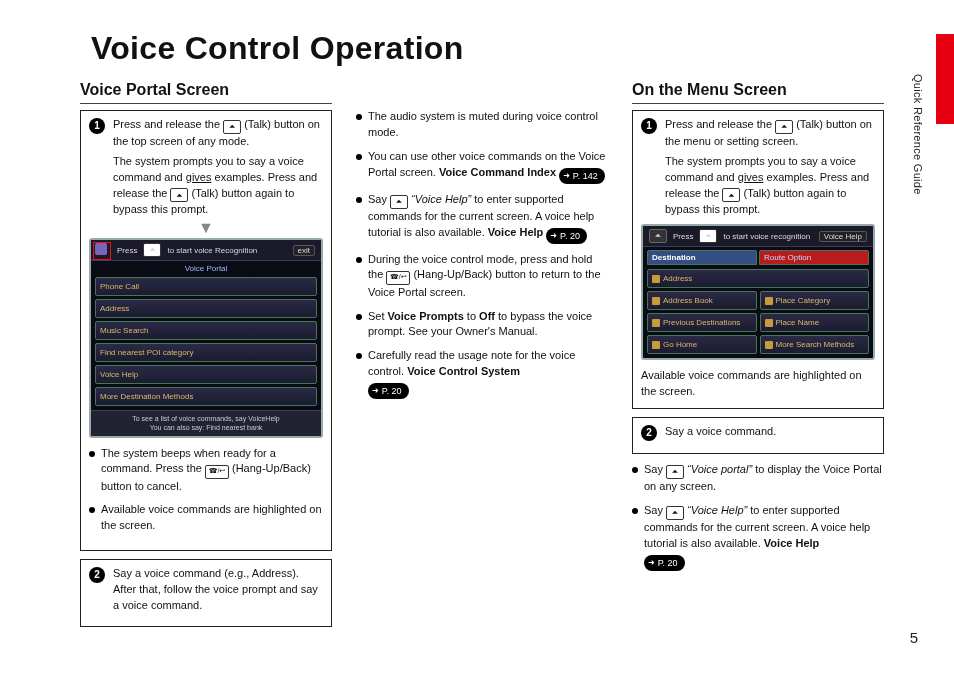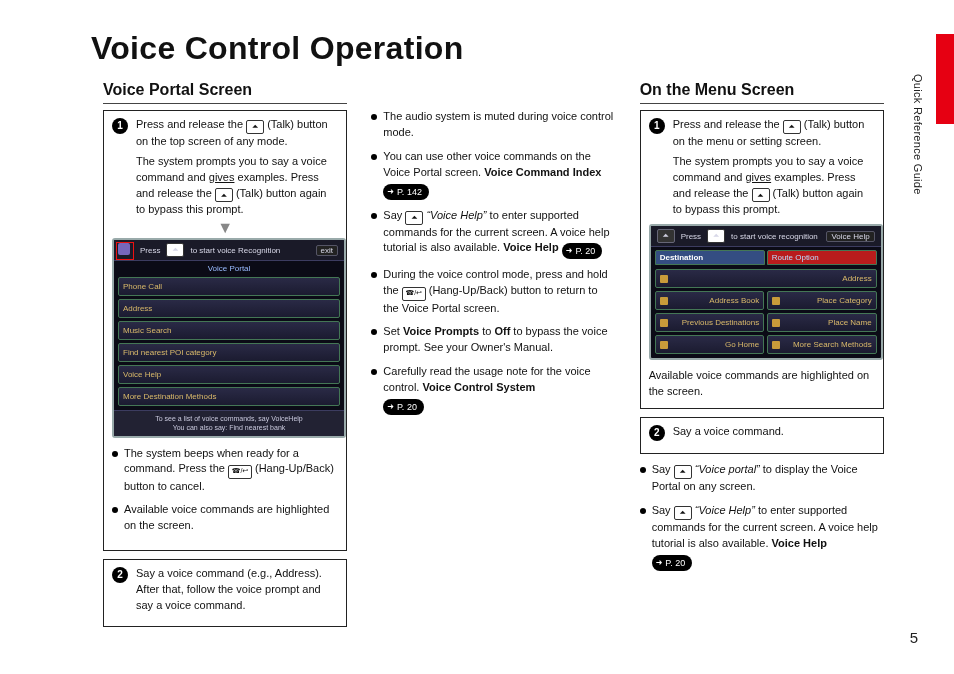--- a/index.html
+++ b/index.html
@@ -20,21 +20,20 @@
   }
   h1.page-title {
     font-size: 32px;
     font-weight: 700;
     margin: 0 0 14px 11px;
     letter-spacing: 0.3px;
   }
   .columns {
     display: flex;
     gap: 24px;
-    margin-left: 23px;
   }
   .col {
     flex: 1 1 0;
     min-width: 0;
   }
   h2.section-title {
     font-size: 16px;
     font-weight: 700;
     margin: 0 0 6px 0;
     border-bottom: 1px solid #444;
@@ -172,21 +171,21 @@
   }
   .device .btn {
     background: linear-gradient(#2a2a46,#1b1b30);
     border: 1px solid #475;
     color: #d9b96a;
     padding: 4px 4px;
     border-radius: 2px;
     text-align: left;
     font-size: 8px;
     white-space: nowrap;
-    display:flex; align-items:center; gap:3px;justify-content:space-between;
+    display:flex; align-items:center; gap:3px;
   }
   .device .btn .dot{ width:8px;height:8px;background:#c89b3a;border-radius:1px;flex:0 0 8px;}
   .device .foot {
     background:#223; color:#c9c9dd; font-size:7px;
     padding:3px 5px; border-top:1px solid #3c3c60;
     line-height:1.3;
   }
   .device1-wrap { text-align:center; }
   .ptr { color:#888; font-size:16px; line-height:12px; }
   .device .home-sel{

